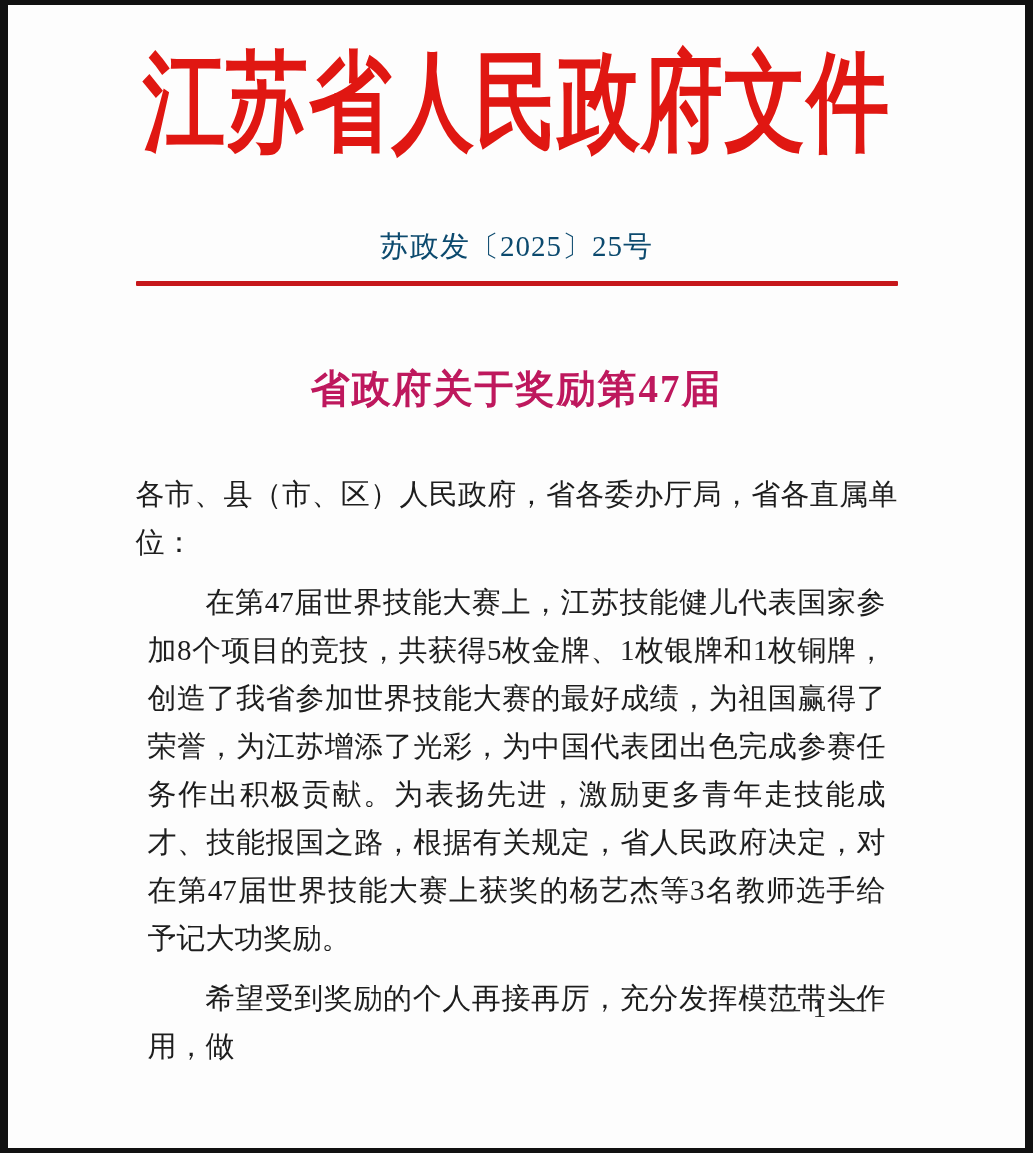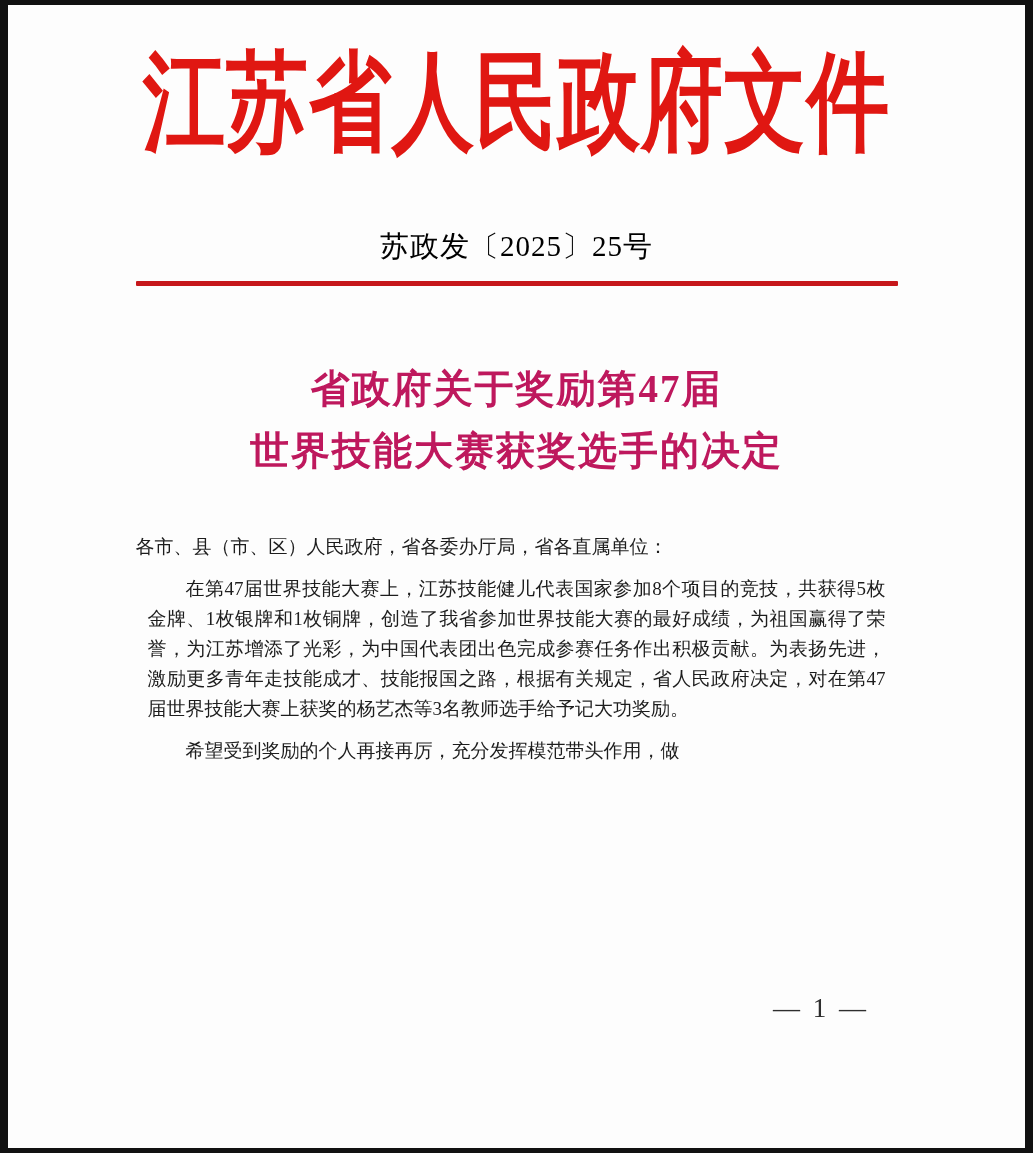--- a/index.html
+++ b/index.html
@@ -36,21 +36,21 @@
     letter-spacing: 1px;
     line-height: 1.05;
     transform: scaleY(1.32);
     transform-origin: center top;
     white-space: nowrap;
   }
   .doc-number {
     margin-top: 64px;
     text-align: center;
     font-size: 29px;
-    color: #000000;
+    color: #0c4a6e;
     letter-spacing: 1px;
   }
   .red-rule {
     width: 762px;
     height: 5px;
     background: #c6171b;
     margin: 14px auto 0 auto;
     border-radius: 1px;
   }
   .doc-title {
@@ -61,23 +61,23 @@
     color: #be185d;
     line-height: 62px;
   }
   .title-line {
     display: block;
     letter-spacing: 2px;
   }
   .body-text {
     width: 762px;
     margin: 50px auto 0 auto;
-    font-size: 19px;
+    font-size: 29px;
     color: #1d1d1d;
-    line-height: 30px;
+    line-height: 48px;
     text-align: justify;
   }
   .salutation {
     margin: 0;
     text-indent: 0;
   }
   .para {
     margin: 12px;
     text-indent: 2em;
   }
@@ -98,21 +98,20 @@
   <div class="document-page">
 
     <h1 class="header-title">江苏省人民政府文件</h1>
 
     <div class="doc-number">苏政发〔2025〕25号</div>
 
     <div class="red-rule"></div>
 
     <h2 class="doc-title">
       <span class="title-line">省政府关于奖励第47届</span>
-      <span class="title-line">世界技能大赛获奖选手的决定</span>
     </h2>
 
     <div class="body-text">
       <p class="salutation">各市、县（市、区）人民政府，省各委办厅局，省各直属单位：</p>
       <p class="para">在第47届世界技能大赛上，江苏技能健儿代表国家参加8个项目的竞技，共获得5枚金牌、1枚银牌和1枚铜牌，创造了我省参加世界技能大赛的最好成绩，为祖国赢得了荣誉，为江苏增添了光彩，为中国代表团出色完成参赛任务作出积极贡献。为表扬先进，激励更多青年走技能成才、技能报国之路，根据有关规定，省人民政府决定，对在第47届世界技能大赛上获奖的杨艺杰等3名教师选手给予记大功奖励。</p>
       <p class="para">希望受到奖励的个人再接再厉，充分发挥模范带头作用，做</p>
     </div>
 
     <div class="page-number">— 1 —</div>
 

